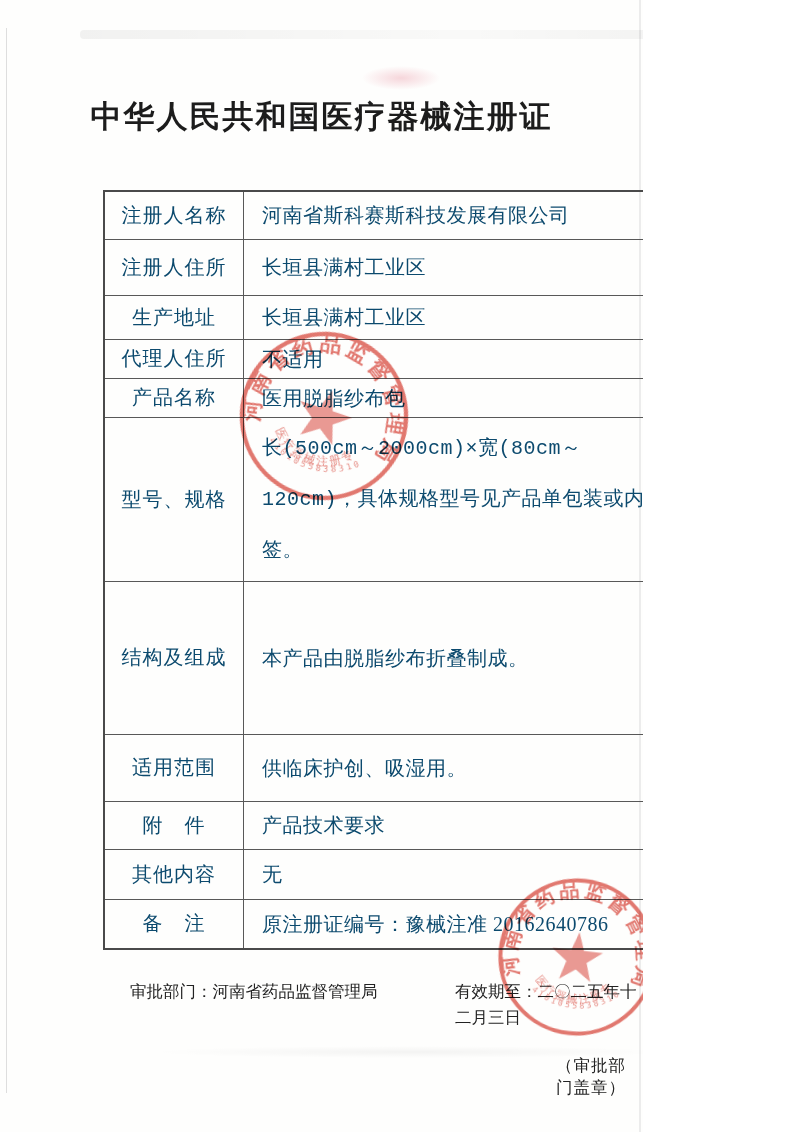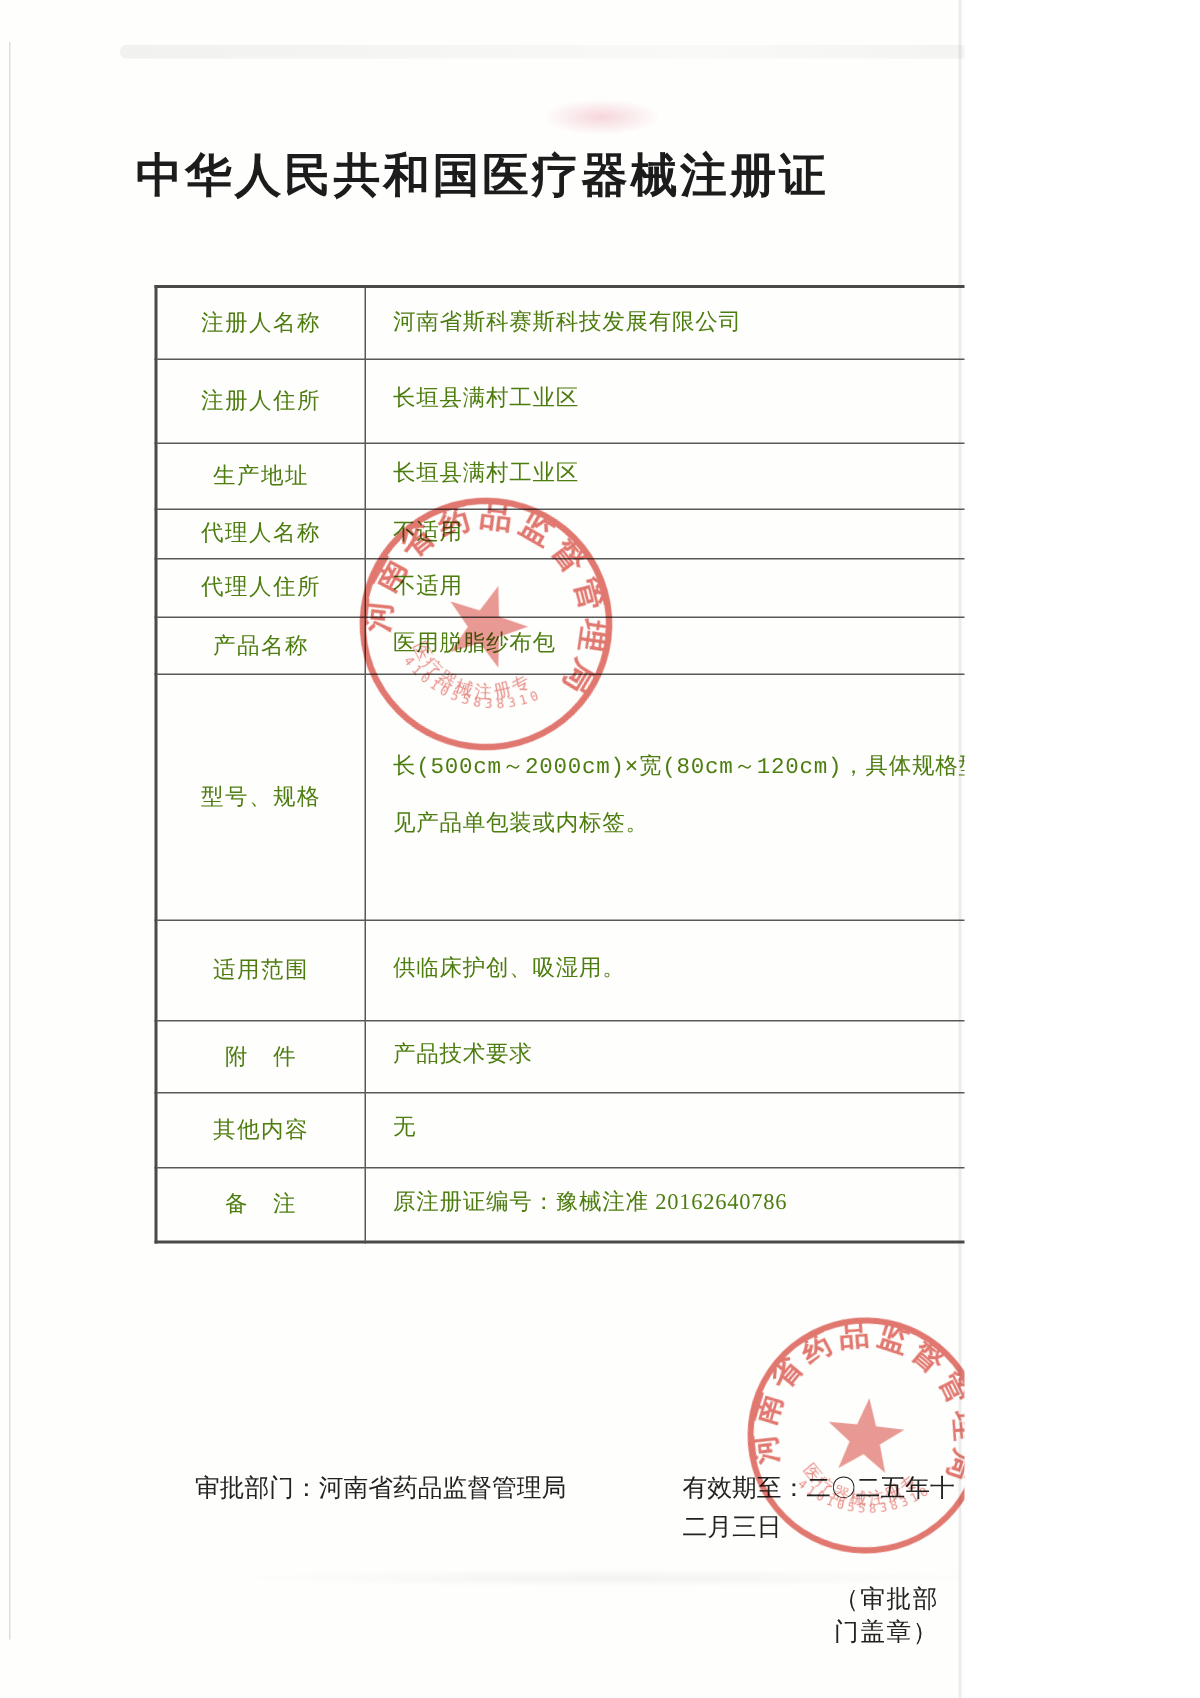--- a/index.html
+++ b/index.html
@@ -35,21 +35,21 @@
     font-size:17.5px;color:#222;letter-spacing:0.5px;
   }
 
   table.cert{
     position:absolute;top:190px;left:103px;width:600px;
     border-collapse:collapse;table-layout:fixed;
     border:2px solid #4a4a4a;
   }
   table.cert td{
     border:1.5px solid #585858;
-    color:#4d7c0f;font-size:15px;
+    color:#0c4a6e;font-size:20px;
     vertical-align:middle;
   }
   td.label{width:130px;text-align:center;padding:0 4px;letter-spacing:1px;}
   td.value{padding:2px 30px 2px 18px;line-height:1.7;letter-spacing:0.5px;}
   tr.r0{height:48px} tr.r1{height:56px} tr.r2{height:44px}
   tr.r3{height:33px} tr.r4{height:39px} tr.r5{height:38px}
   tr.r6{height:164px} tr.r7{height:153px} tr.r8{height:67px}
   tr.r9{height:48px} tr.r10{height:50px} tr.r11{height:50px}
   tr.r6 td.value{line-height:2.55;font-family:Liberation Mono, monospace;}
 
@@ -86,35 +86,35 @@
       <td class="value">河南省斯科赛斯科技发展有限公司</td>
     </tr>
     <tr class="r1">
       <td class="label">注册人住所</td>
       <td class="value">长垣县满村工业区</td>
     </tr>
     <tr class="r2">
       <td class="label">生产地址</td>
       <td class="value">长垣县满村工业区</td>
     </tr>
-    <tr class="r3">
-      <td class="label">代理人名称</td>
-      <td class="value">不适用</td>
-    </tr>
     <tr class="r4">
       <td class="label">代理人住所</td>
       <td class="value">不适用</td>
     </tr>
     <tr class="r5">
       <td class="label">产品名称</td>
       <td class="value">医用脱脂纱布包</td>
     </tr>
     <tr class="r6">
       <td class="label">型号、规格</td>
       <td class="value">长(500cm～2000cm)×宽(80cm～120cm)，具体规格型号见产品单包装或内标签。</td>
+    </tr>
+    <tr class="r7">
+      <td class="label">结构及组成</td>
+      <td class="value">本产品由脱脂纱布折叠制成。</td>
     </tr>
     <tr class="r8">
       <td class="label">适用范围</td>
       <td class="value">供临床护创、吸湿用。</td>
     </tr>
     <tr class="r9">
       <td class="label">附　件</td>
       <td class="value">产品技术要求</td>
     </tr>
     <tr class="r10">

